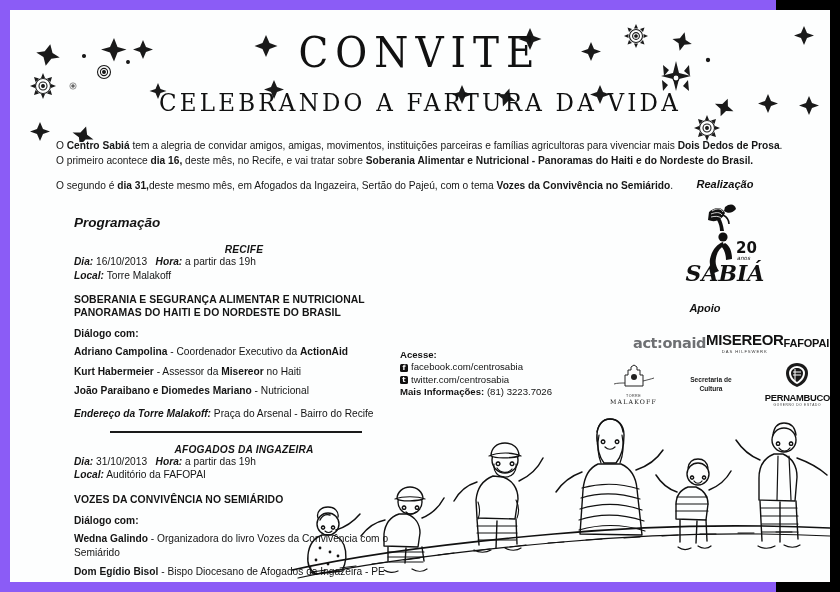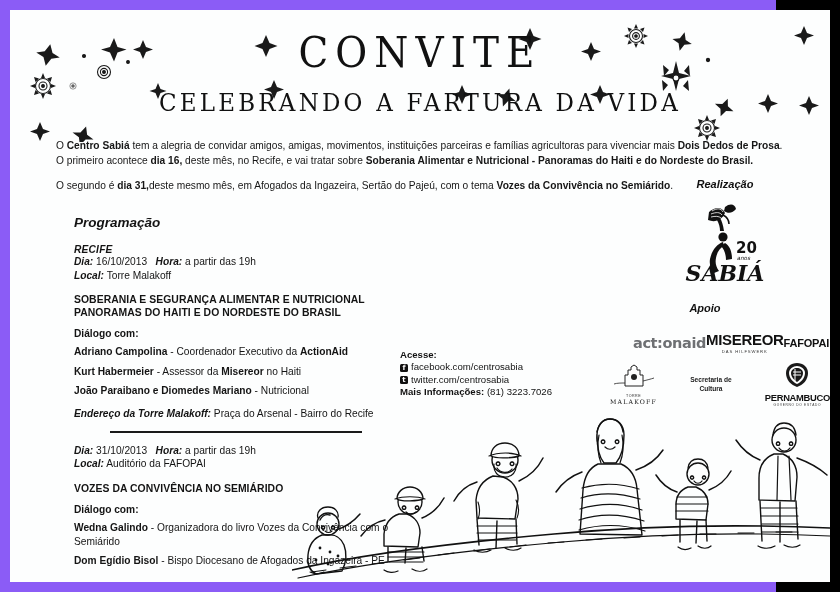--- a/index.html
+++ b/index.html
@@ -26,21 +26,21 @@
   
   .intro{position:absolute;left:46px;top:128px;width:740px;
          font-size:10.2px;color:#161616;line-height:15.3px;}
   .intro p{margin:0;}
   .intro .gap{height:9px;}
   b{font-weight:bold;}
 
   
   .prog{position:absolute;left:64px;top:205px;width:340px;color:#141414;}
   .prog-h{font-size:13.5px;font-weight:bold;font-style:italic;margin-bottom:14px;}
-  .ev-name{font-size:10.2px;font-weight:bold;font-style:italic;letter-spacing:.2px;}
+  .ev-name{font-size:10.2px;font-weight:bold;font-style:italic;letter-spacing:.2px;text-align:center;}
   .ev-line{font-size:10.2px;line-height:13.6px;}
   .ev-line i{font-weight:bold;font-style:italic;}
   .sec-title{font-size:10.4px;font-weight:bold;line-height:12.6px;margin-top:12px;letter-spacing:.05px;}
   .dlg{font-size:10.2px;font-weight:bold;margin-top:9px;}
   .person{font-size:10.2px;line-height:13.4px;margin-top:6px;}
   .person b{font-weight:bold;}
   .addr{font-size:10.2px;line-height:13.4px;margin-top:9px;}
   .addr i{font-weight:bold;font-style:italic;}
   .rule{height:1.6px;background:#1a1a1a;width:252px;margin:11px 0 11px 36px;}
 
@@ -184,20 +184,21 @@
       <div class="person"><b>Adriano Campolina</b><span> - Coordenador Executivo da </span><b>ActionAid</b><span></span></div>
       <div class="person"><b>Kurt Habermeier</b><span> - Assessor da </span><b>Misereor</b><span> no Haiti</span></div>
       <div class="person"><b>João Paraibano e Diomedes Mariano</b><span> - Nutricional</span></div>
 
       <div class="addr"><i>Endereço da Torre Malakoff:</i><span> Praça do Arsenal - Bairro do Recife</span></div>
     </div>
 
     <div class="rule"></div>
 
     <div>
+      <div class="ev-name">AFOGADOS DA INGAZEIRA</div>
       <div class="ev-line"><i>Dia:</i> <span>31/10/2013</span>&nbsp;&nbsp; <i>Hora:</i> <span>a partir das 19h</span></div>
       <div class="ev-line"><i>Local:</i> <span>Auditório da FAFOPAI</span></div>
 
       <div class="sec-title">VOZES DA CONVIVÊNCIA NO SEMIÁRIDO</div>
 
       <div class="dlg">Diálogo com:</div>
       <div class="person"><b>Wedna Galindo</b><span> - Organizadora do livro Vozes da Convivência com o Semiárido</span></div>
       <div class="person"><b>Dom Egídio Bisol</b><span> - Bispo Diocesano de Afogados da Ingazeira - PE</span></div>
 
     </div>

